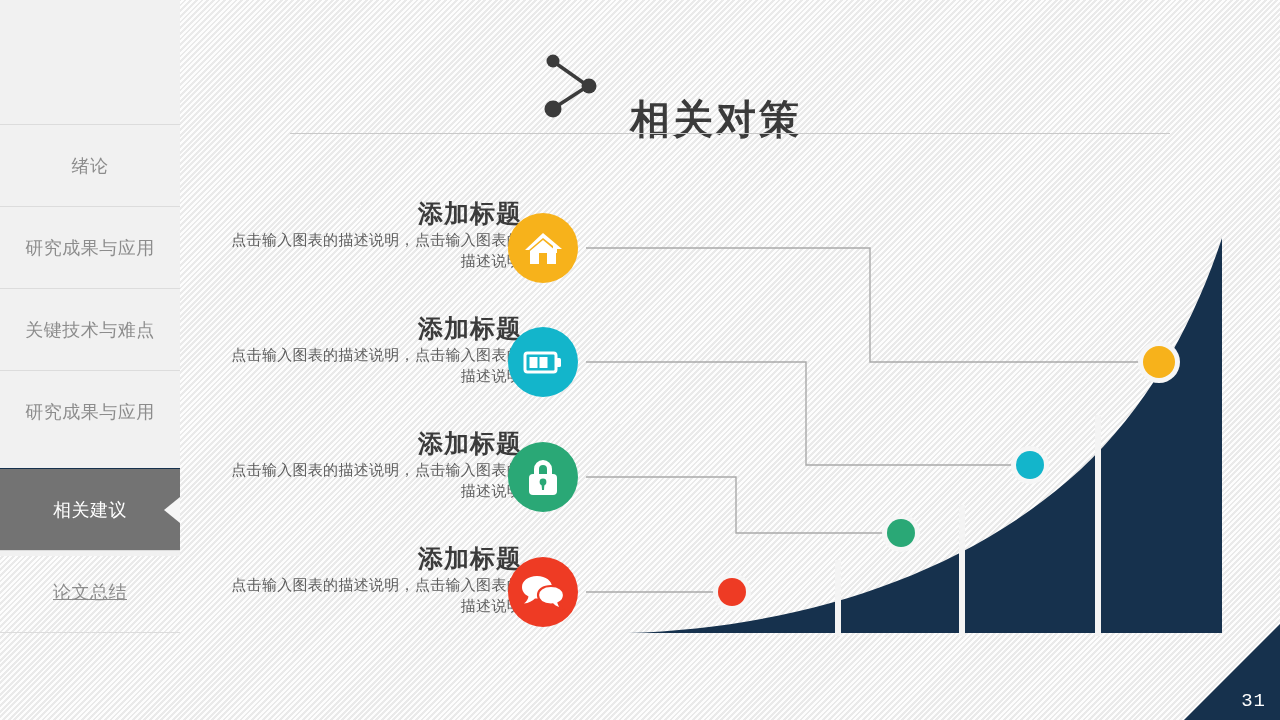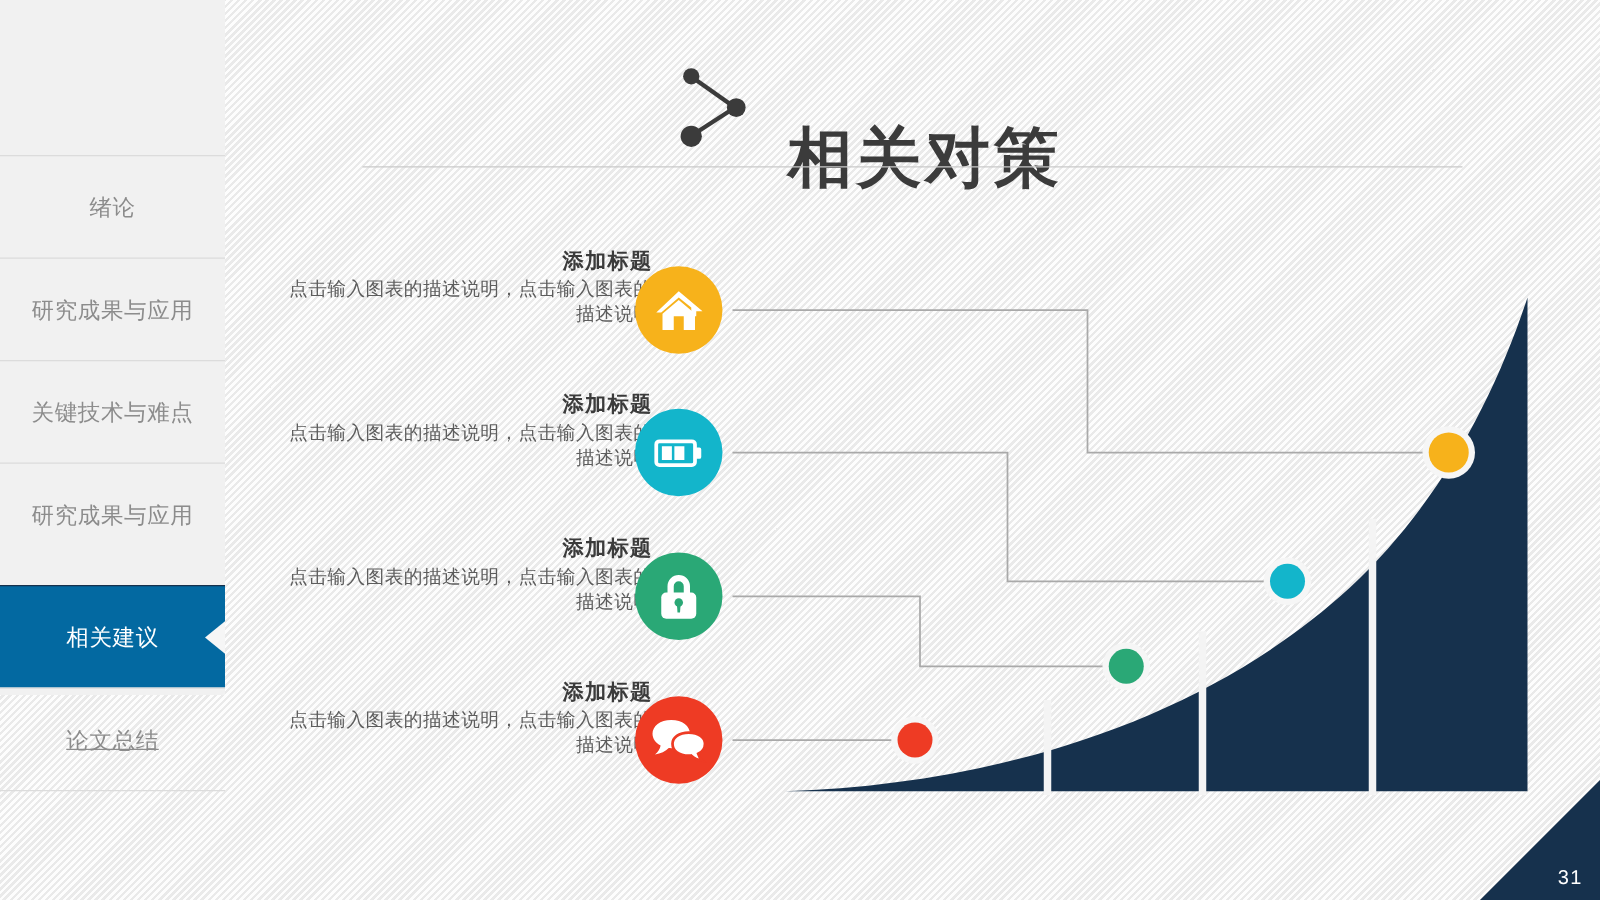--- a/index.html
+++ b/index.html
@@ -45,21 +45,21 @@
     align-items: center;
     justify-content: center;
     color: #8c8c8c;
     font-size: 18px;
     letter-spacing: 0.5px;
   }
   .nav-item .nav-label {
     display: block;
   }
   .nav-item.active {
-    background: #0369a1;
+    background: #737373;
     color: #ffffff;
     border-top-color: #16314d;
   }
   .nav-item.active .nav-label { color:#ffffff; }
   .nav-arrow {
     position: absolute;
     right: 0;
     top: 50%;
     transform: translateY(-50%);
     width: 0;
@@ -89,21 +89,21 @@
     position: absolute;
     left: 252px;
     top: 8px;
     width: 60px;
     height: 70px;
   }
   .page-title {
     position: absolute;
     left: 340px;
     top: 52px;
-    font-size: 52px;
+    font-size: 40px;
     font-weight: bold;
     color: #3b3b3b;
     letter-spacing: 3px;
     white-space: nowrap;
     transform: translateY(-50%);
   }
   .header-rule {
     position: absolute;
     left: 290px;
     top: 133px;
@@ -114,21 +114,21 @@
 
   
   .row {
     position: absolute;
     left: 230px;
     width: 360px;
     height: 96px;
     text-align: right;
   }
   .row-title {
-    font-size: 17px;
+    font-size: 25px;
     font-weight: bold;
     color: #3b3b3b;
     line-height: 1.05;
     letter-spacing: 1px;
     padding-right: 68px;
     margin: 0;
   }
   .row-desc {
     font-size: 15px;
     color: #5d5d5d;
@@ -176,22 +176,23 @@
     width: 0;
     height: 0;
     border-left: 96px solid transparent;
     border-bottom: 96px solid #16314d;
   }
   .page-num {
     position: absolute;
     right: 14px;
     bottom: 8px;
     color: #ffffff;
-    font-size: 16px;
+    font-size: 19px;
     letter-spacing: 1px;
+    font-family: Liberation Mono, monospace;
   }
 </style>
 </head>
 <body>
 
 <div class="slide">
 
   <svg class="chart-layer" viewBox="0 0 1280 720" xmlns="http://www.w3.org/2000/svg">
 
     <g fill="none" stroke="#a9a9a9" stroke-width="1.4">

